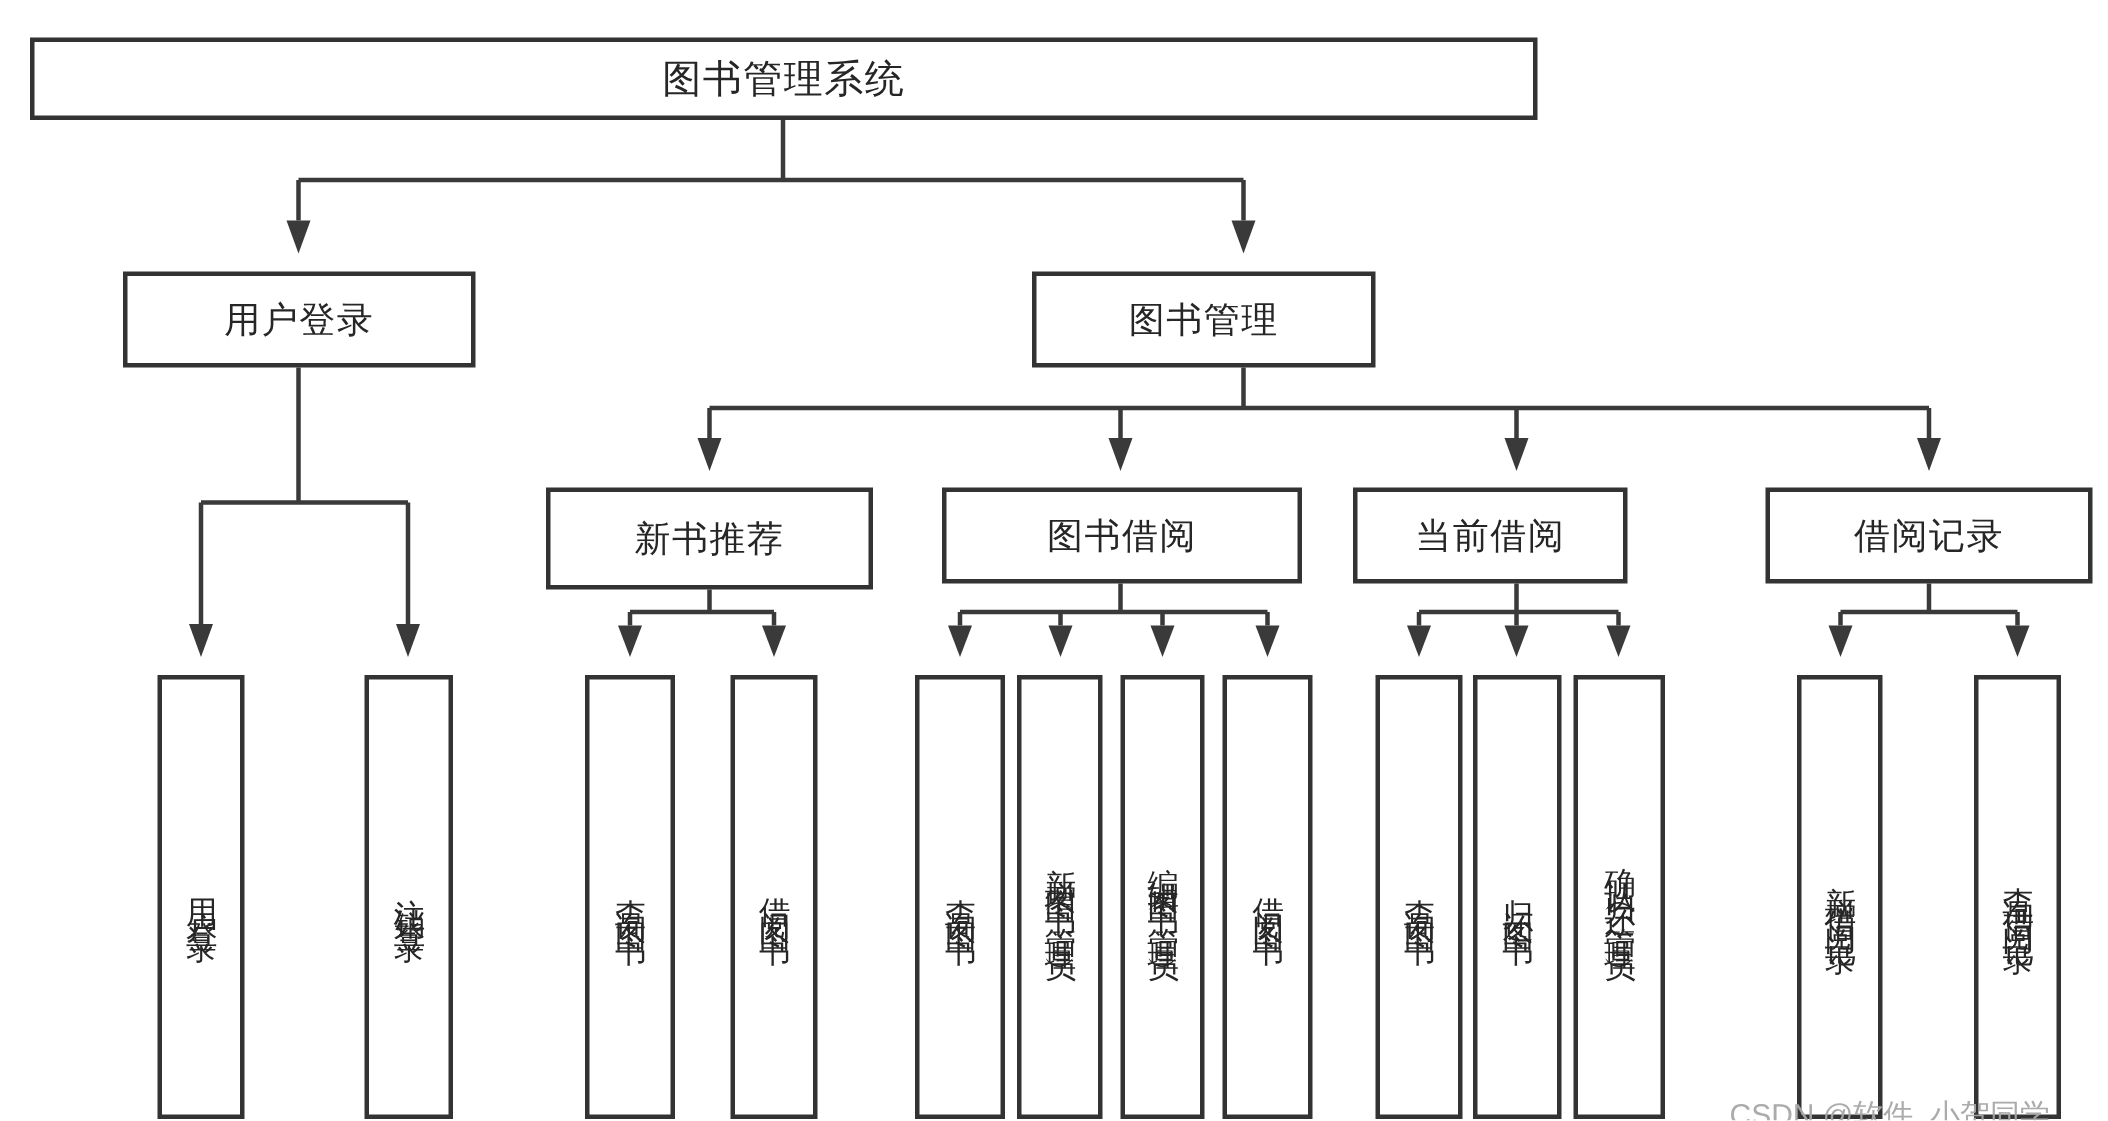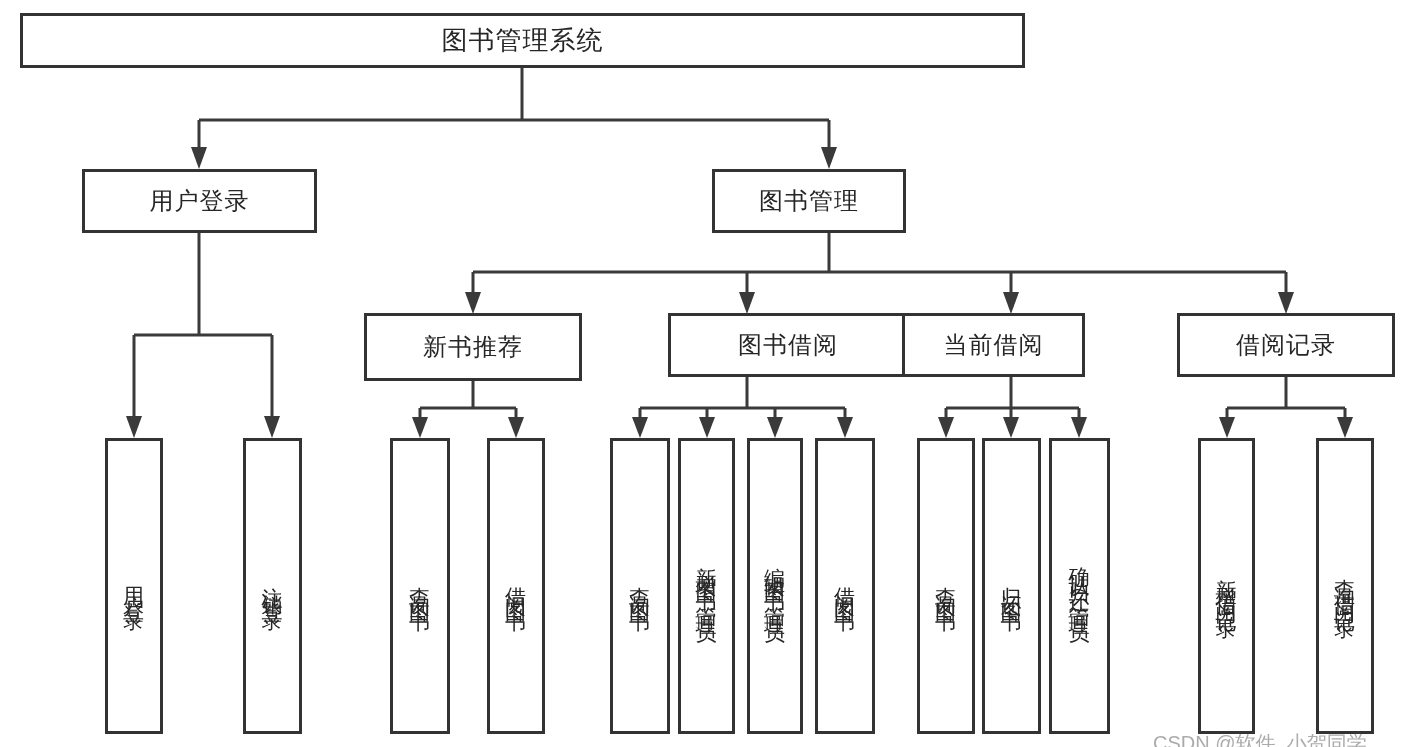--- a/index.html
+++ b/index.html
@@ -14,20 +14,21 @@
   svg.connectors path{stroke:#3a3a3a;stroke-width:3;fill:none;}
   svg.connectors polygon{fill:#3a3a3a;stroke:none;}
   .node{
     position:absolute;
     box-sizing:border-box;
     border:3px solid #333333;
     background:#ffffff;
     display:flex;align-items:center;justify-content:center;
     color:#262626;
     z-index:2;
+    margin-top:12px;
   }
   .hnode{font-size:24px;letter-spacing:1px;}
   .root{font-size:26px;}
   .vnode .vlabel{
     writing-mode:vertical-rl;
     text-orientation:mixed;
     font-size:21px;
     letter-spacing:8px;
     line-height:1.1;
     white-space:nowrap;
@@ -82,28 +83,28 @@
     <polygon points="1337,417 1353,417 1345,438"></polygon>
   </svg>
 
   <div class="node hnode root" style="left:20px;top:13px;width:1005px;height:55px">
     <span>图书管理系统</span>
   </div>
 
   <div class="node hnode" style="left:82px;top:169px;width:235px;height:64px">
     <span>用户登录</span>
   </div>
-  <div class="node hnode" style="left:712px;top:169px;width:194px;height:64px">
+  <div class="node hnode" style="left:688px;top:169px;width:229px;height:64px">
     <span>图书管理</span>
   </div>
 
   <div class="node hnode" style="left:364px;top:313px;width:218px;height:68px">
     <span>新书推荐</span>
   </div>
-  <div class="node hnode" style="left:668px;top:313px;width:240px;height:64px">
+  <div class="node hnode" style="left:628px;top:313px;width:240px;height:64px">
     <span>图书借阅</span>
   </div>
   <div class="node hnode" style="left:902px;top:313px;width:183px;height:64px">
     <span>当前借阅</span>
   </div>
   <div class="node hnode" style="left:1177px;top:313px;width:218px;height:64px">
     <span>借阅记录</span>
   </div>
 
   <div class="node vnode" style="left:105px;top:438px;width:58px;height:296px">

